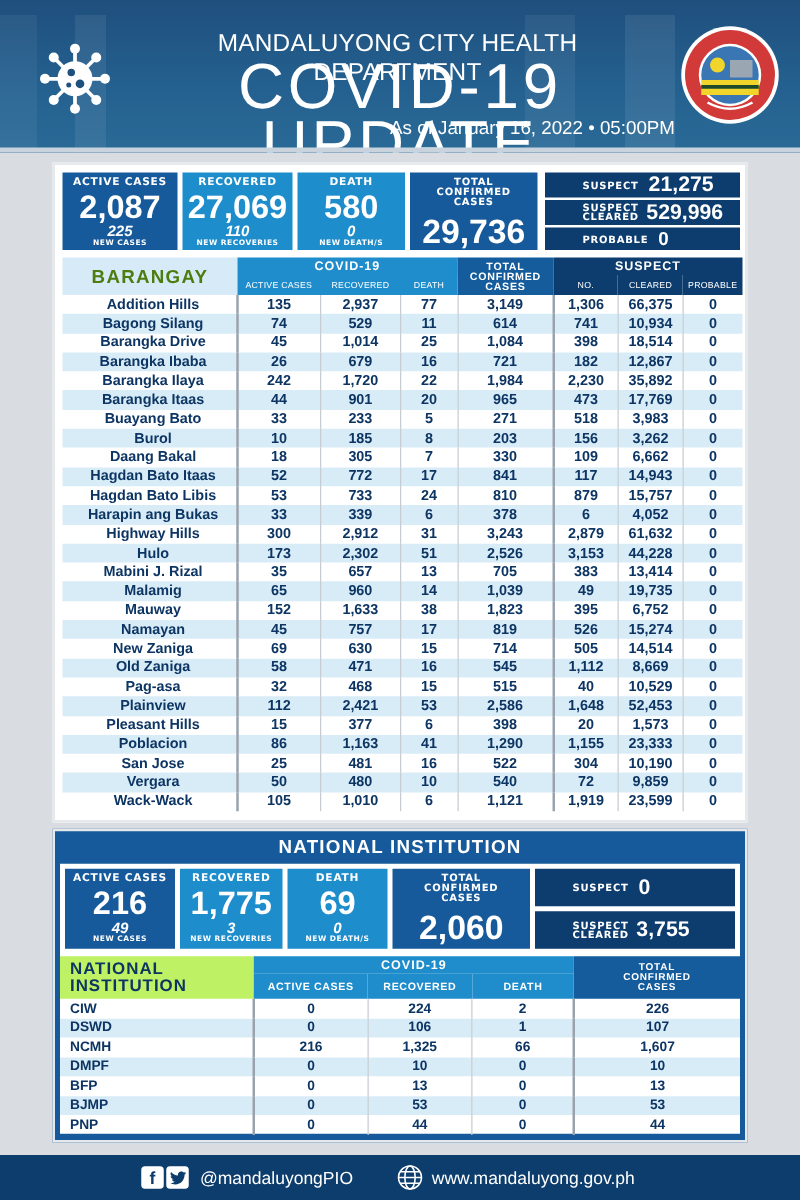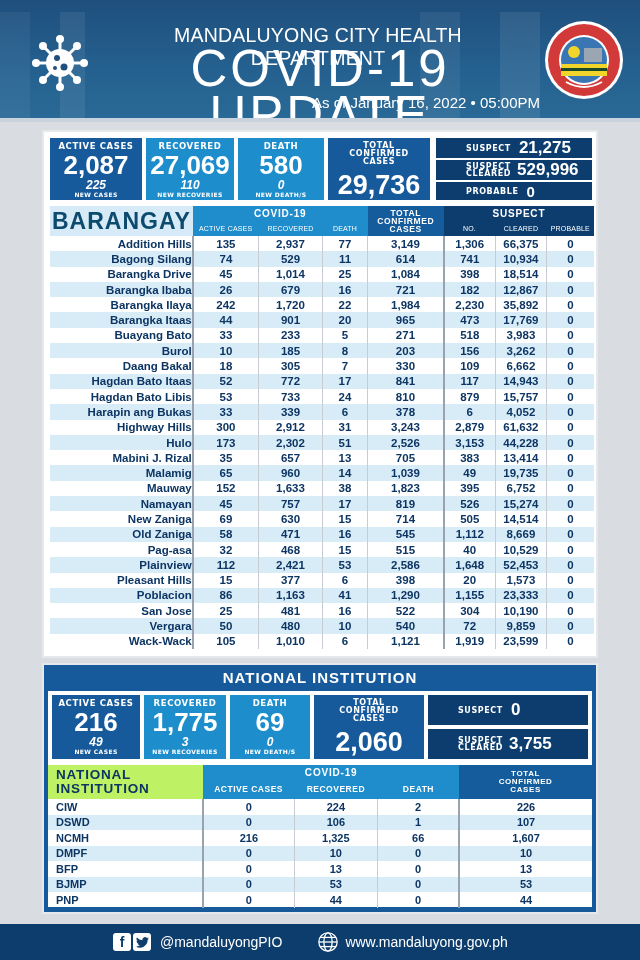--- a/index.html
+++ b/index.html
@@ -62,32 +62,32 @@
     position: absolute; background: #0c3d6e; color: #fff; font-weight: bold;
     display: flex; align-items: center;
   }
   .sbox .slbl { font-size: 8px; letter-spacing: 0.6px; font-family: "DejaVu Sans", sans-serif; line-height: 7px; }
   .sbox .sval { font-size: 17px; margin-left: 8px; }
 
   
   table { border-collapse: collapse; position: absolute; }
   .btable { left: 6px; top: 74px; width: 544px; }
   .btable th { color: #fff; font-weight: bold; }
-  .btable .h-title { background: #d6ebf7; color: #0c4a6e; font-size: 23px; letter-spacing: 1px; text-align: center; width: 135px; }
+  .btable .h-title { background: #d6ebf7; color: #4d7c0f; font-size: 15px; letter-spacing: 1px; text-align: center; width: 135px; }
   .btable .h-covid { background: #1f8ccb; }
   .btable .h-total { background: #145c9c; }
   .btable .h-susp { background: #0c3d6e; }
   .btable .grp { font-size: 10px; letter-spacing: 0.8px; height: 14px; }
   .btable .sub { font-size: 7px; font-weight: normal; height: 16px; letter-spacing: 0.2px; }
   .btable .tc { font-size: 8.5px; line-height: 8px; letter-spacing: 0.6px; }
   .btable td {
     font-size: 11.5px; font-weight: bold; color: #0d3563; height: 15.3px;
     text-align: center; border-left: 1px solid #c7ccd2; padding: 0;
   }
-  .btable td.name { text-align: right; padding-left: 6px; border-left: none; font-size: 11.5px; }
+  .btable td.name { text-align: center; padding-left: 6px; border-left: none; font-size: 11.5px; }
   .btable tr.alt td { background: #d8ecf8; }
   .btable td.sep { border-left: 2px solid #9aa3ad; }
 
   
   .npanel {
     position: absolute; left: 42px; top: 663px; width: 556px; height: 251px;
     background: #165a9b; border: 2px solid #e6e9ec;
   }
   .npanel .ntitle {
     height: 26px; text-align: center; color: #fff; font-weight: bold; font-size: 15px;

